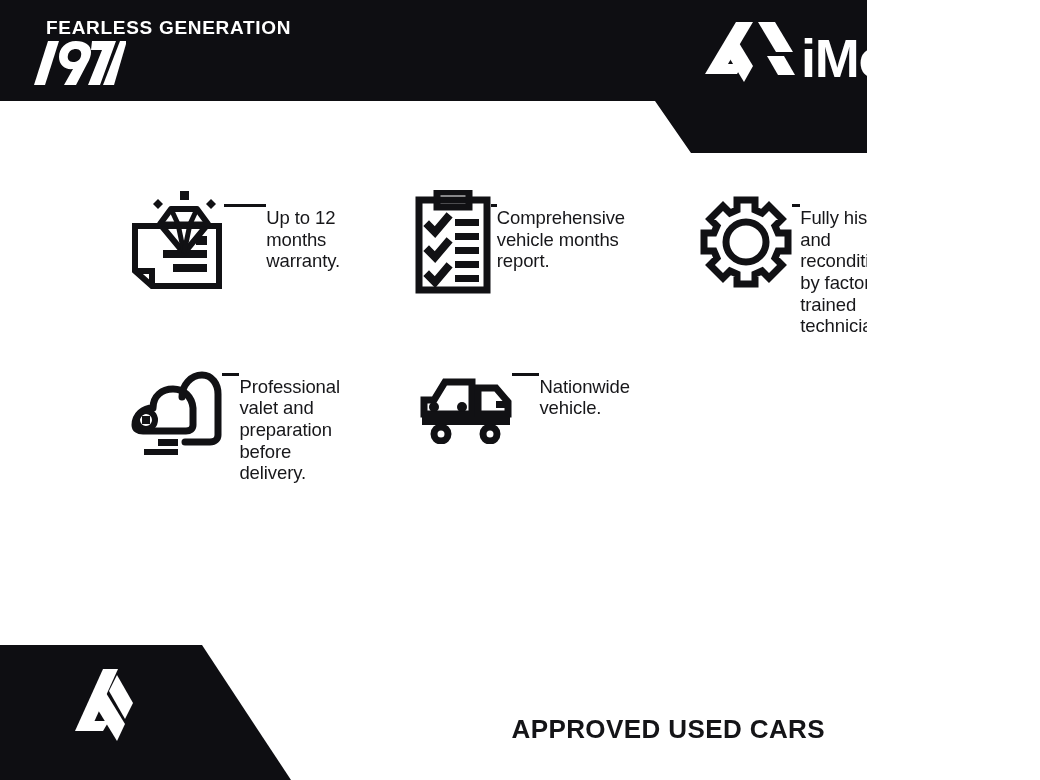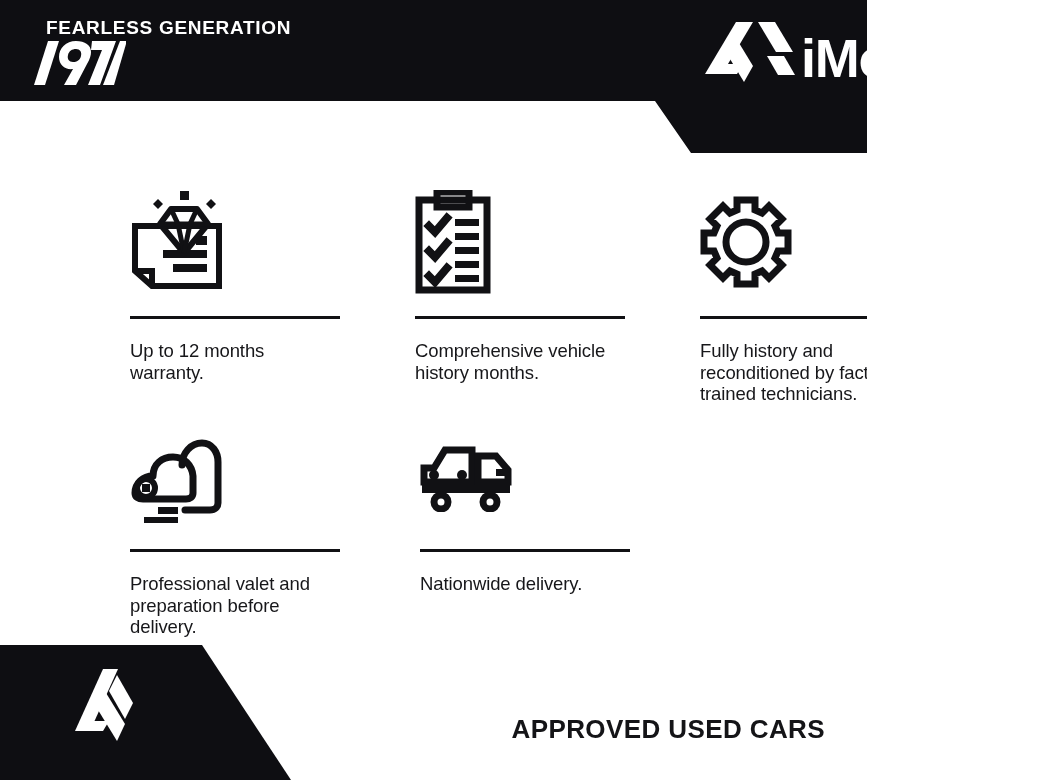--- a/index.html
+++ b/index.html
@@ -83,21 +83,20 @@
     width: 790px;
   }
   .feature-row {
     display: flex;
     align-items: flex-start;
   }
   .feature {
     width: 210px;
     margin-right: 75px;
     display: flex;
-    flex-direction: column;
   }
   .feature:last-child { margin-right: 0; }
 
   .feature-icon {
     height: 112px;
     display: flex;
     align-items: center;
     justify-content: flex-start;
   }
   .feature-icon svg { display: block; }
@@ -229,21 +228,21 @@
               <rect x="40" y="85" width="24" height="7"></rect>
             </g>
             <g fill="none" stroke="#111114" stroke-width="8" stroke-linecap="square" stroke-linejoin="miter">
               <polyline points="14,36 20,42 32,28"></polyline>
               <polyline points="14,61 20,67 32,53"></polyline>
               <polyline points="14,86 20,92 32,78"></polyline>
             </g>
           </svg>
         </div>
         <div class="feature-divider"></div>
-        <div class="feature-text">Comprehensive vehicle history months.</div>
+        <div class="feature-text">Comprehensive vehicle months report.</div>
       </div>
 
       <div class="feature">
         <div class="feature-icon">
           <svg width="92" height="92" viewBox="0 0 92 92" aria-hidden="true">
             <path fill="none" stroke="#111114" stroke-width="7" stroke-linejoin="miter" d="M37,4 L55,4 L55,14 L62,17 L69,10 L82,23 L75,30 L78,37 L88,37 L88,55
                  L78,55 L75,62 L82,69 L69,82 L62,75 L55,78 L55,88 L37,88 L37,78 L30,75
                  L23,82 L10,69 L17,62 L14,55 L4,55 L4,37 L14,37 L17,30 L10,23 L23,10
                  L30,17 L37,14 Z"></path>
             <circle cx="46" cy="46" r="20" fill="none" stroke="#111114" stroke-width="7"></circle>
@@ -296,21 +295,21 @@
               <circle cx="21" cy="60" r="7"></circle>
               <circle cx="70" cy="60" r="7"></circle>
             </g>
             <g fill="#111114">
               <circle cx="14" cy="33" r="5"></circle>
               <circle cx="42" cy="33" r="5"></circle>
             </g>
           </svg>
         </div>
         <div class="feature-divider"></div>
-        <div class="feature-text">Nationwide delivery.</div>
+        <div class="feature-text">Nationwide vehicle.</div>
       </div>
 
       <div class="feature empty"></div>
 
     </div>
   </div>
 
   <div class="footer-shape"></div>
 
   <svg class="footer-mark" viewBox="0 0 82 86" aria-hidden="true">

